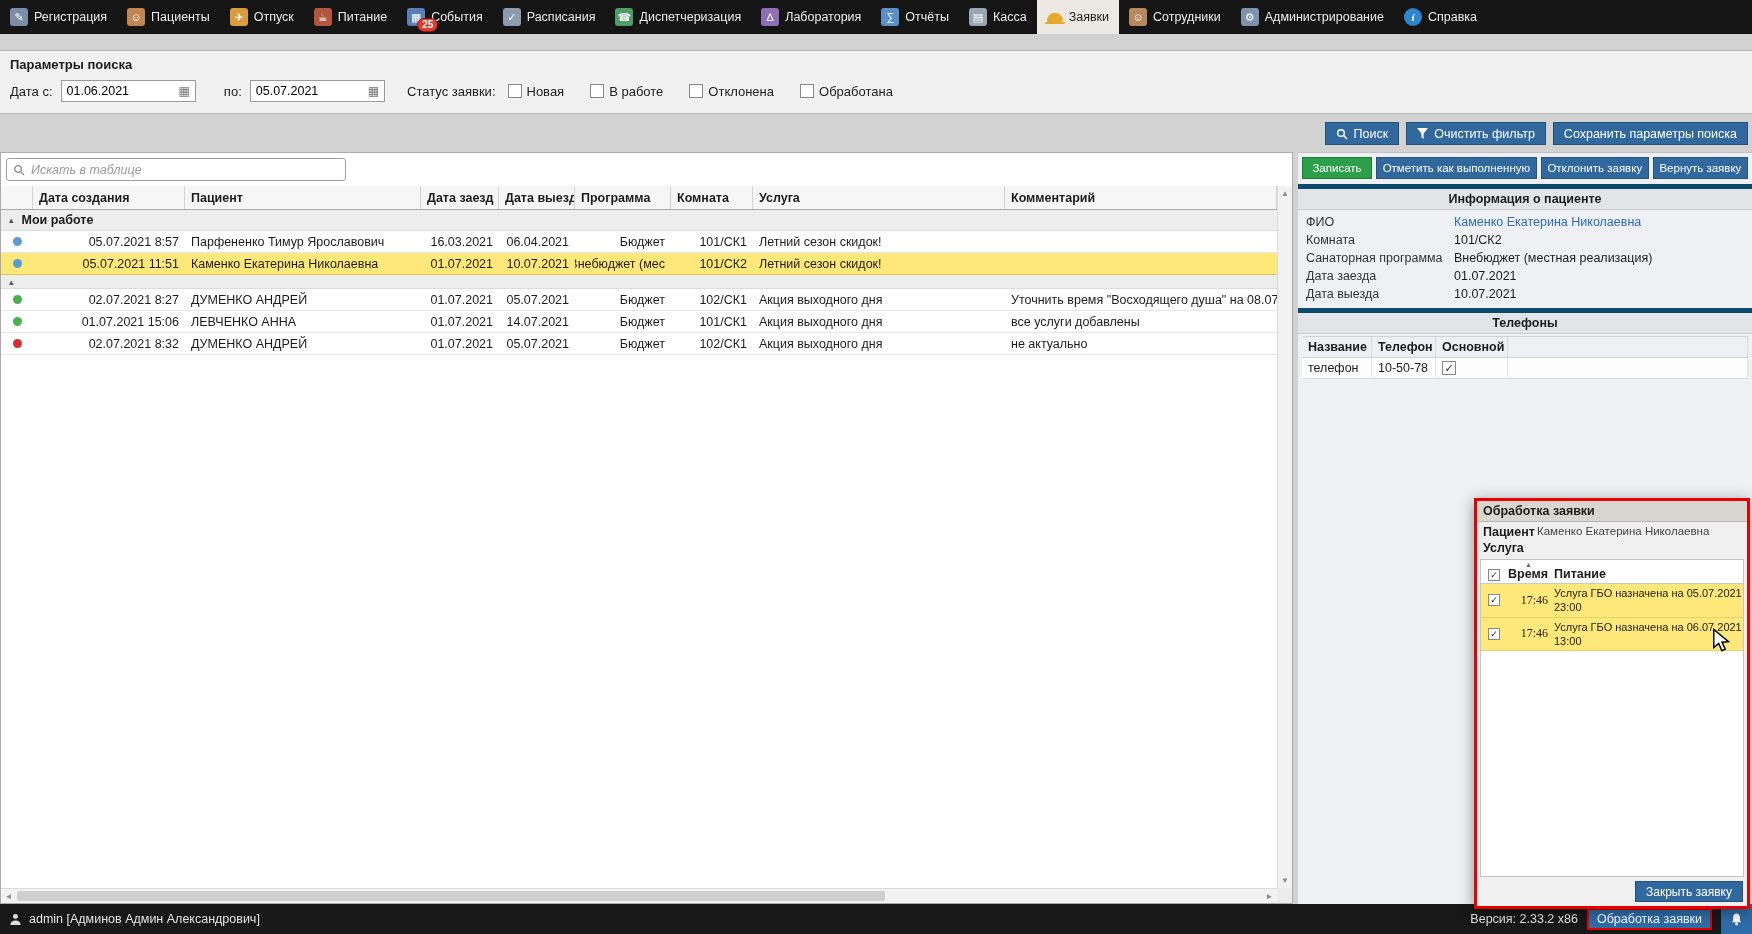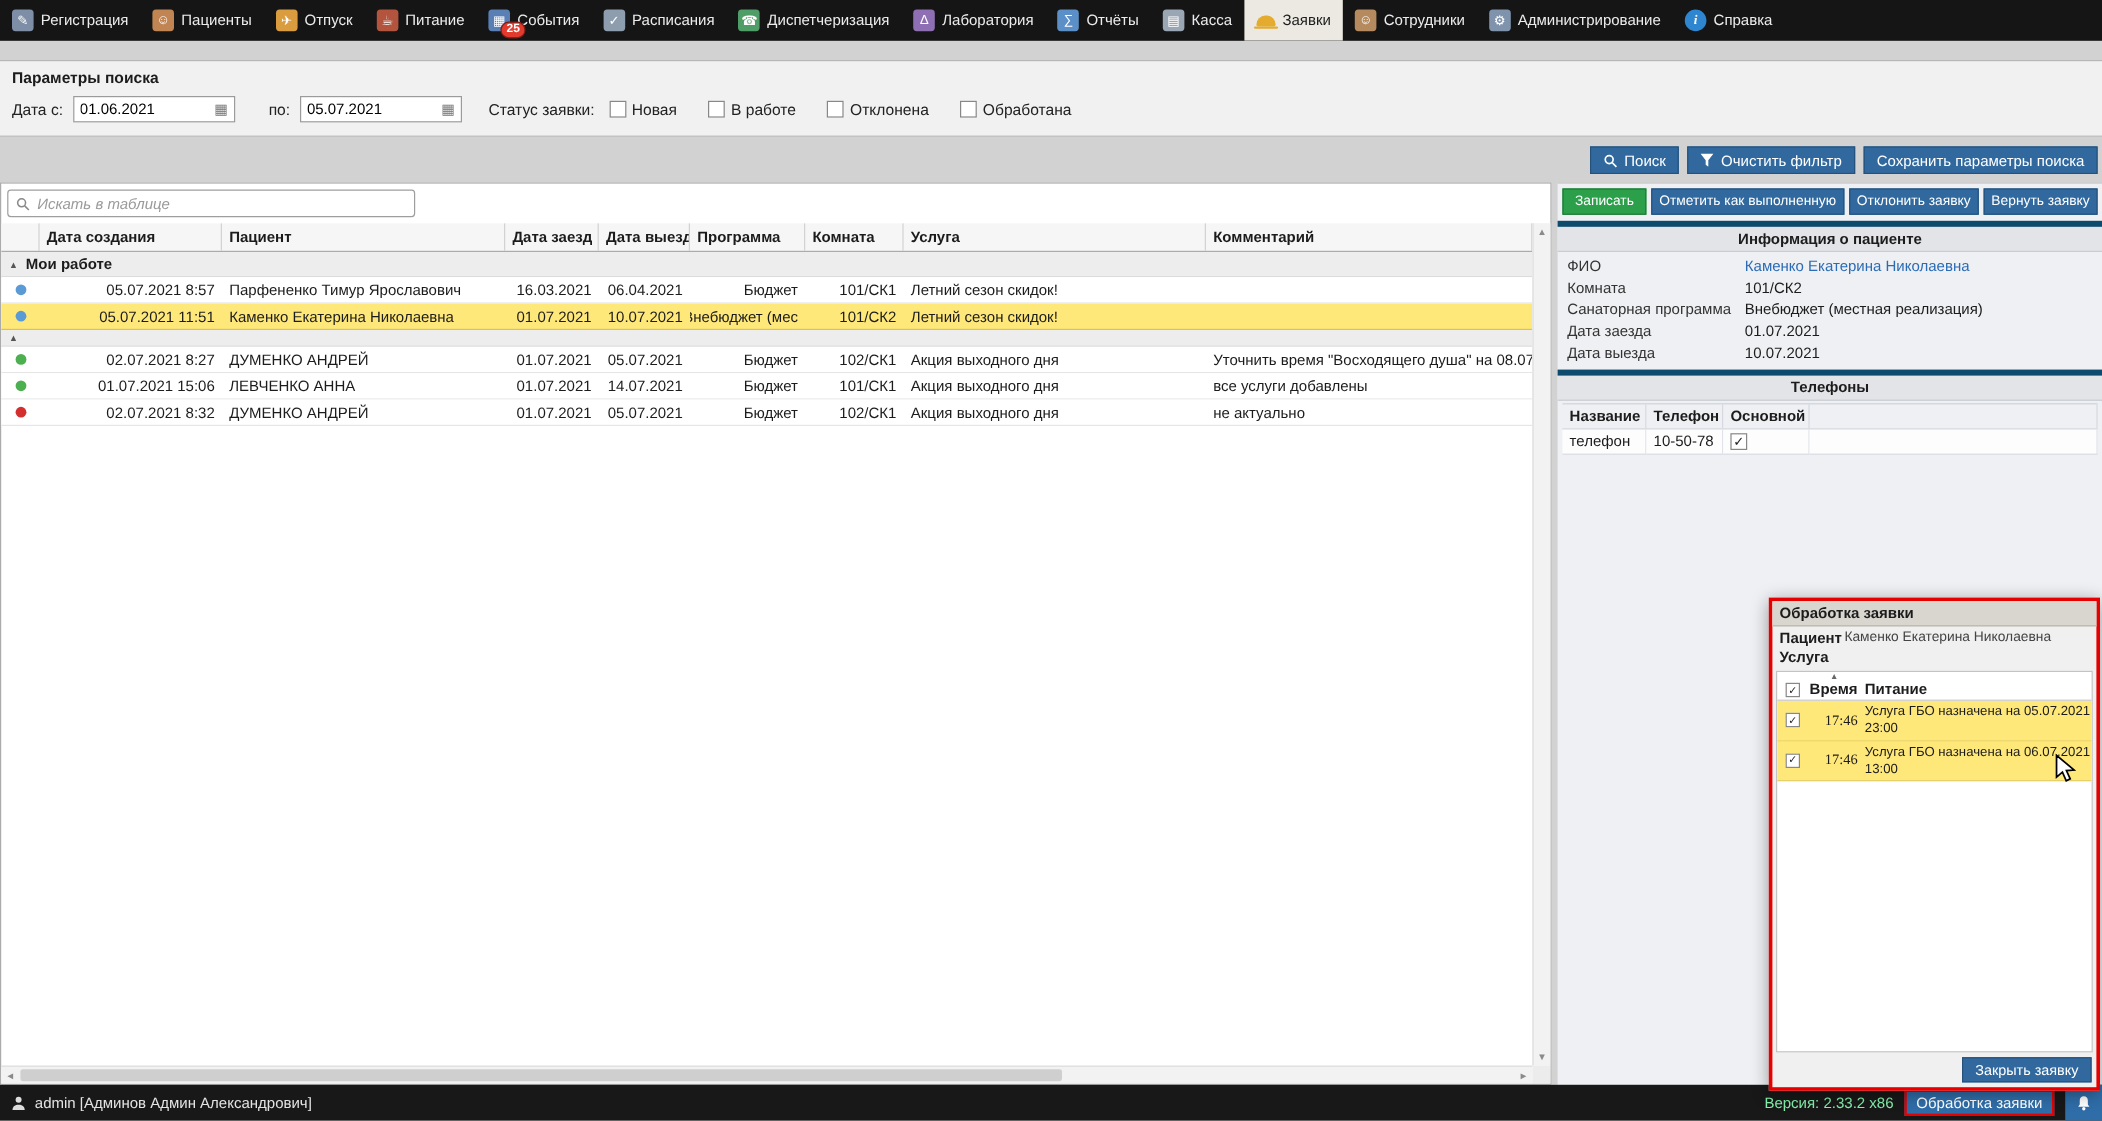--- a/index.html
+++ b/index.html
@@ -120,21 +120,21 @@
   .pwr .time { font-size:12px; display:flex; align-items:center; justify-content:flex-end; padding-right:3px;font-family:Liberation Serif, serif; }
   .pwr .ev { padding:2px 0 2px 3px; line-height:1.3; overflow:hidden; }
   .pw-footer { padding:4px; display:flex; justify-content:flex-end; }
   .pw-footer .btn { height:21px; font-size:12px; }
 
   
   .statusbar { position:absolute; left:0; right:0; bottom:0; height:30px; background:#181818;
                display:flex; align-items:center; color:#e3e3e3; z-index:30;gap:36px; }
   .sb-user { display:flex; align-items:center; gap:7px; padding-left:9px; font-size:12.5px; }
   .sb-right { margin-left:auto; display:flex; align-items:center; gap:9px; height:100%; }
-  .sb-version { font-size:12.5px; color:#86efac; }
+  .sb-version { font-size:12.5px; color:#e5e5e5; }
   .sb-task { border:2px solid #e60000; background:#2f6da8; color:#fff; font:inherit; font-size:12.5px;
              padding:2px 8px; cursor:pointer; }
   .sb-bell { width:31px; height:30px; background:#2f6da8; display:flex; align-items:center;
              justify-content:center; cursor:pointer; border:0; }
 
   .cursor { position:absolute; left:1712px; top:628px; z-index:99; pointer-events:none; }
 </style>
 </head>
 <body>
 

